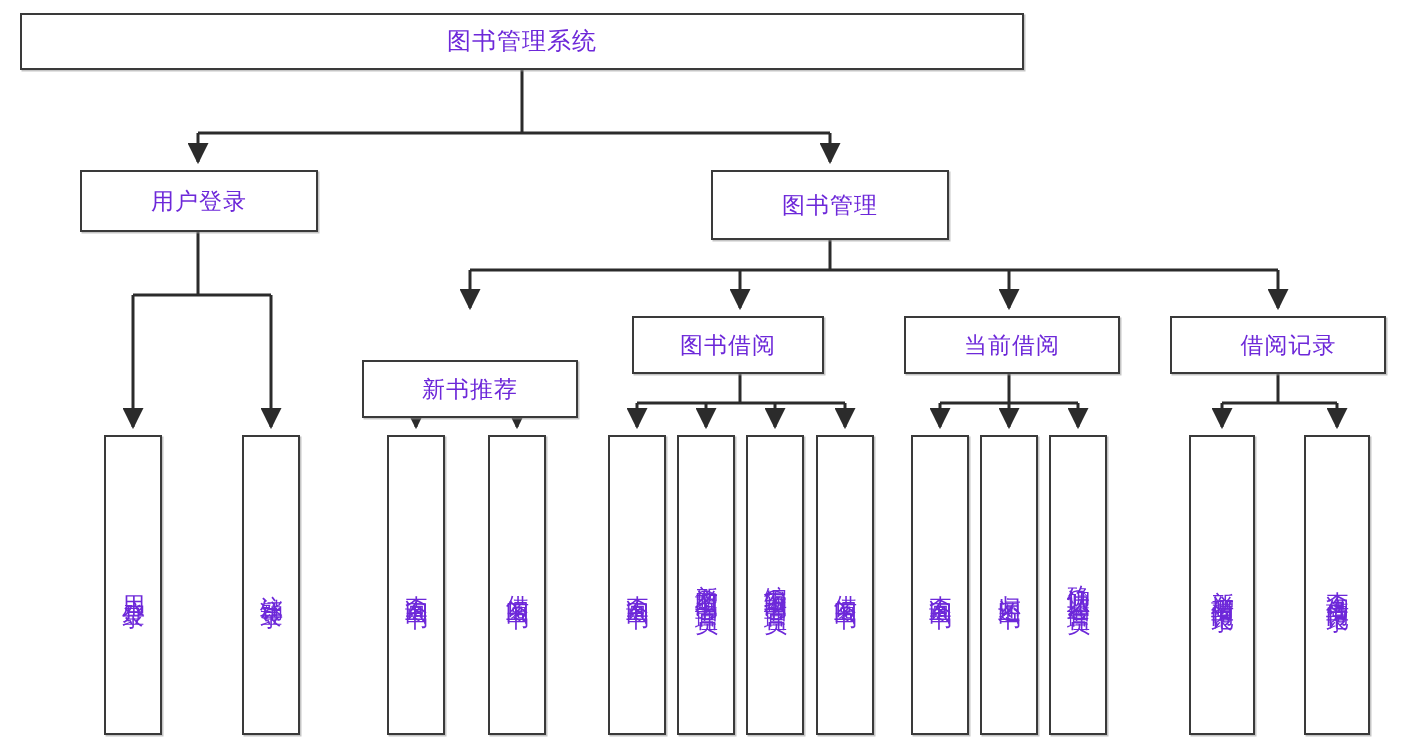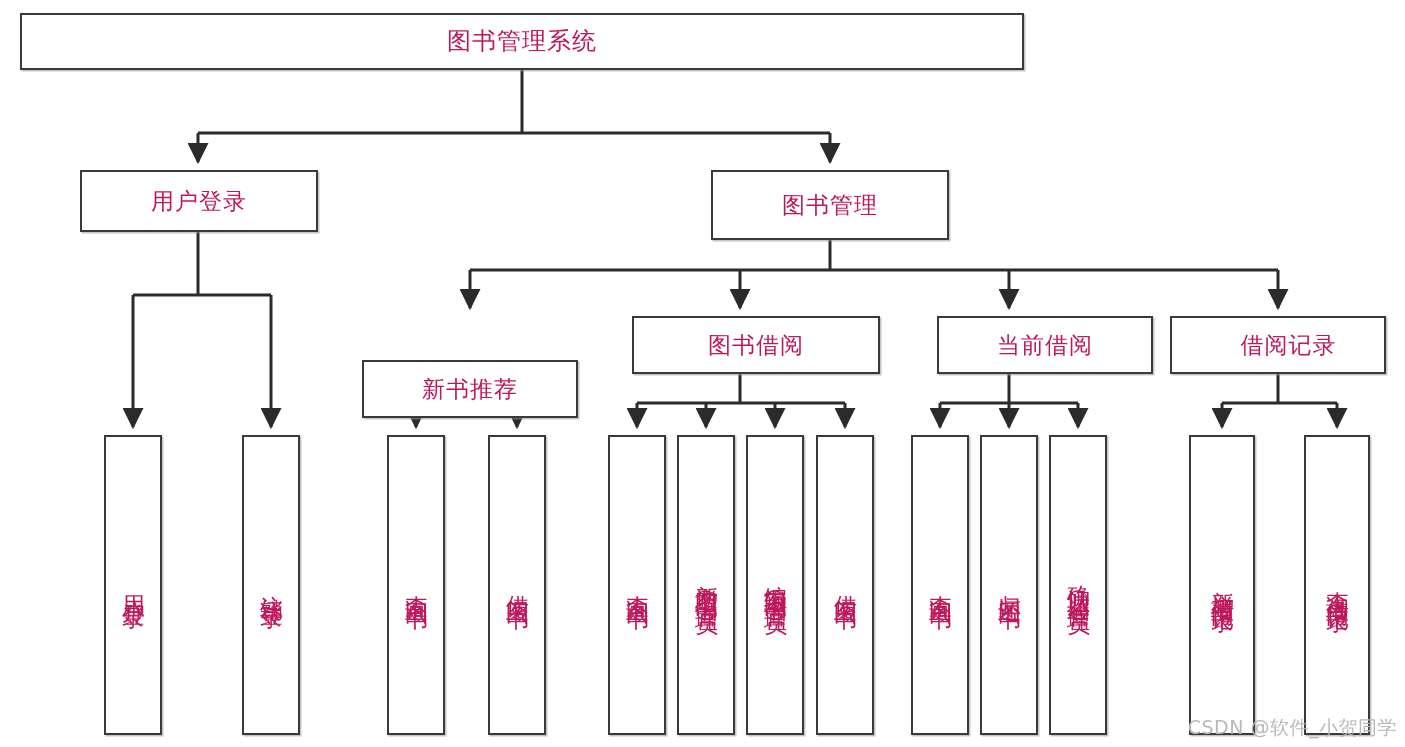--- a/index.html
+++ b/index.html
@@ -28,21 +28,21 @@
     border:2.5px solid #3a3a3a;
     background:#ffffff;
     display:flex;
     align-items:center;
     justify-content:center;
     box-shadow:1.5px 1.5px 0 rgba(150,150,150,0.55);
   }
   .node .label{
     font-size:23px;
     line-height:1.15;
-    color:#be185d;
+    color:#6d28d9;
     letter-spacing:1px;
     white-space:nowrap;
   }
   .node.root .label{ font-size:24px; }
   .node.vert{
     align-items:center;
     justify-content:center;
   }
   .node.vert .label{
     writing-mode:vertical-rl;
@@ -128,25 +128,25 @@
   </div>
 
   <div class="node" style="left:711px;top:170px;width:238px;height:70px;">
     <span class="label">图书管理</span>
   </div>
 
   <div class="node" style="left:362px;top:316px;width:216px;height:58px;margin-top:44px;">
     <span class="label">新书推荐</span>
   </div>
 
-  <div class="node" style="left:632px;top:316px;width:248px;height:58px;">
+  <div class="node" style="left:632px;top:316px;width:192px;height:58px;">
     <span class="label">图书借阅</span>
   </div>
 
-  <div class="node" style="left:937px;top:316px;width:216px;height:58px;">
+  <div class="node" style="left:904px;top:316px;width:216px;height:58px;">
     <span class="label">当前借阅</span>
   </div>
 
   <div class="node" style="left:1170px;top:316px;width:216px;height:58px;padding-left:21px;">
     <span class="label">借阅记录</span>
   </div>
 
   <div class="node vert" style="left:104px;top:435px;width:58px;height:300px;">
     <span class="label">用户登录</span>
   </div>
@@ -184,15 +184,14 @@
     <span class="label">确认归还（管理员）</span>
   </div>
 
   <div class="node vert" style="left:1189px;top:435px;width:66px;height:300px;">
     <span class="label">新增借阅记录</span>
   </div>
   <div class="node vert" style="left:1304px;top:435px;width:66px;height:300px;">
     <span class="label">查询借阅记录</span>
   </div>
 
-  <div class="watermark">CSDN @软件_小贺同学</div>
 
 </div>
 
 </body></html>

